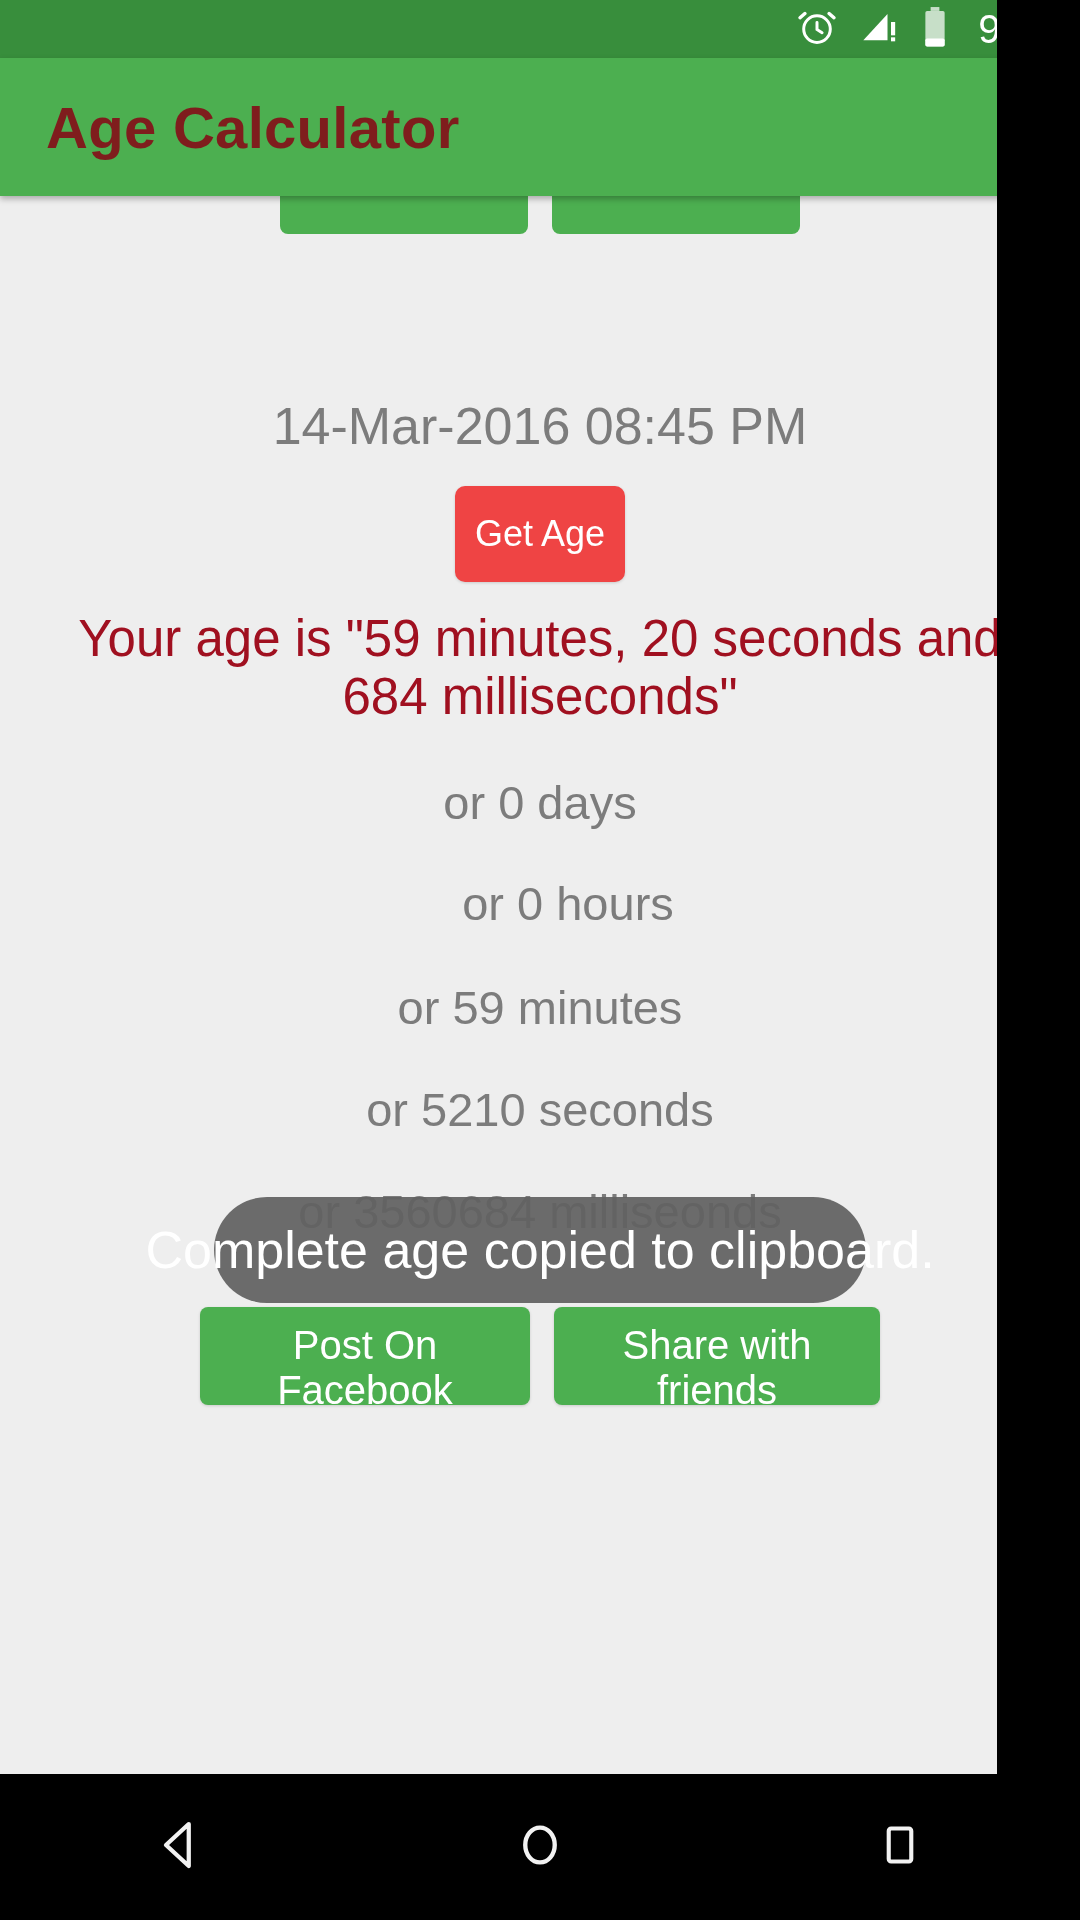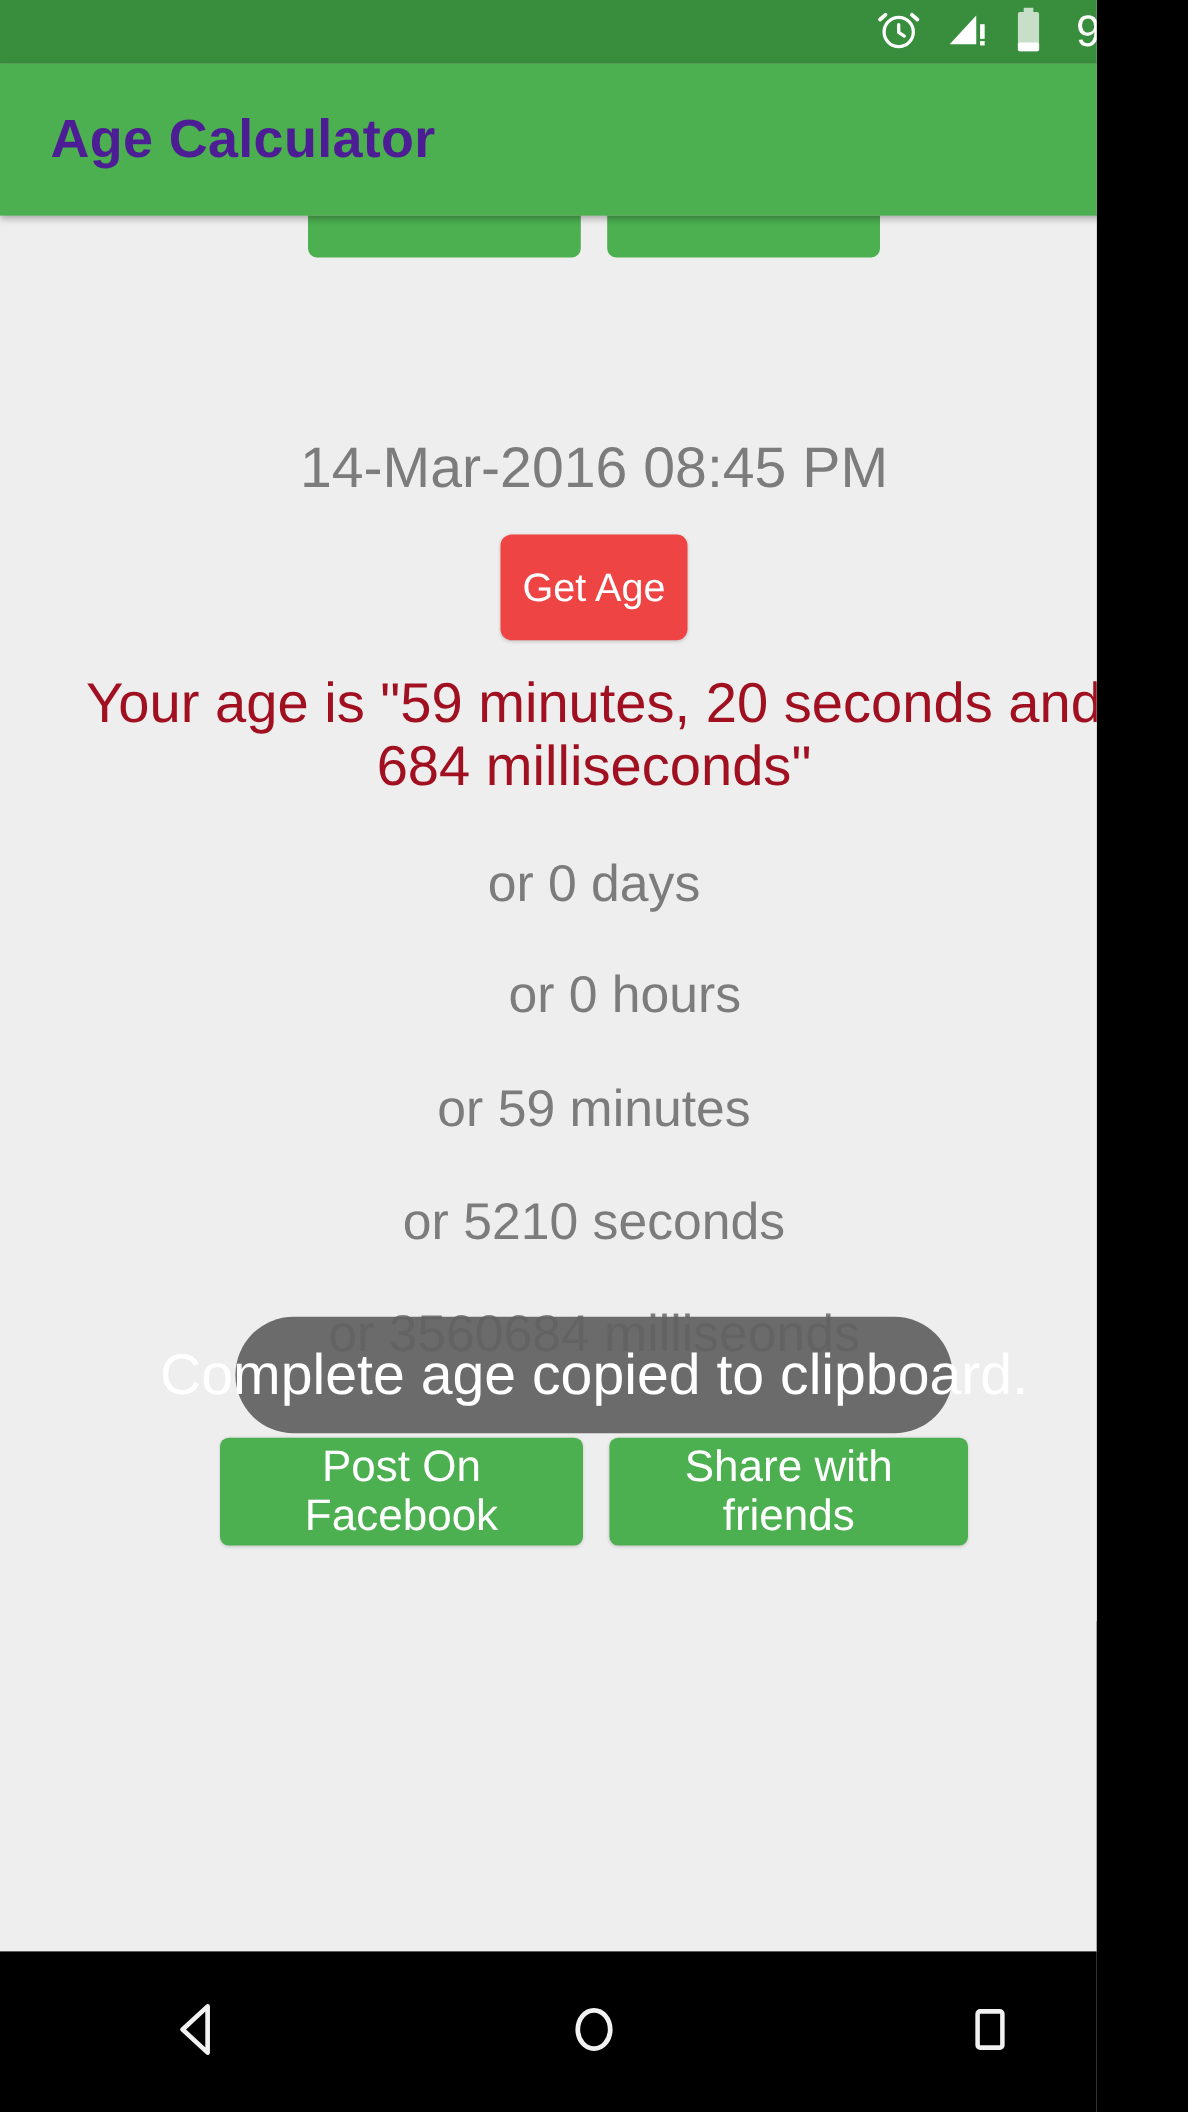--- a/index.html
+++ b/index.html
@@ -53,22 +53,22 @@
     height:138px;
     background:#4CAF50;
     display:flex;
     align-items:center;
     justify-content:space-between;
     padding:0 44px 0 46px;
     box-shadow:0 3px 6px rgba(0,0,0,0.28);
     z-index:30;
   }
   .app-title {
-    color:#4c1d95;
-    font-size:49px;
+    color:#7f1d1d;
+    font-size:58px;
     font-weight:700;
     letter-spacing:0.3px;
   }
   .overflow-menu {
     display:flex;
     flex-direction:column;
     gap:8px;
     padding:14px 16px;
     cursor:pointer;
   }
@@ -204,21 +204,21 @@
     z-index:5;
   }
   .share-btn {
     height:98px;
     background:#4CAF50;
     border:none;
     border-radius:8px;
     color:#ffffff;
     font-family:"Liberation Sans", sans-serif;
     font-size:40px;
-    padding:4px 28px;
+    padding:16px 28px;
     cursor:pointer;
     box-shadow:0 1px 3px rgba(0,0,0,0.15);
   }
   .share-btn.fb { width:330px; }
   .share-btn.friends { width:326px; }
 
   
   .nav-bar {
     position:absolute;
     bottom:0; left:0;

